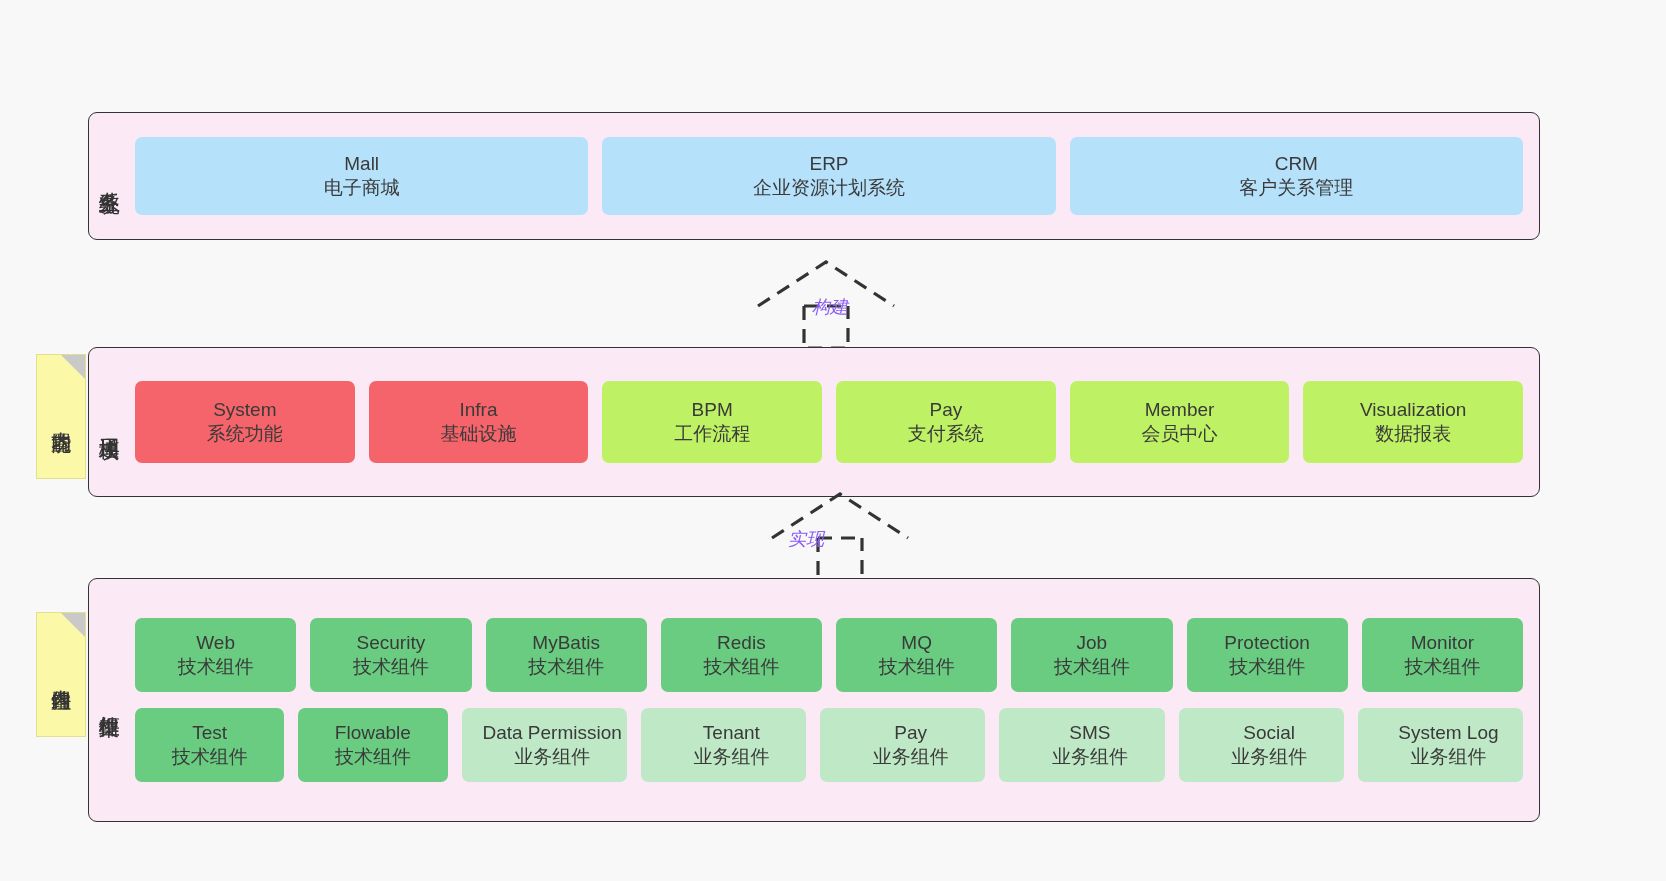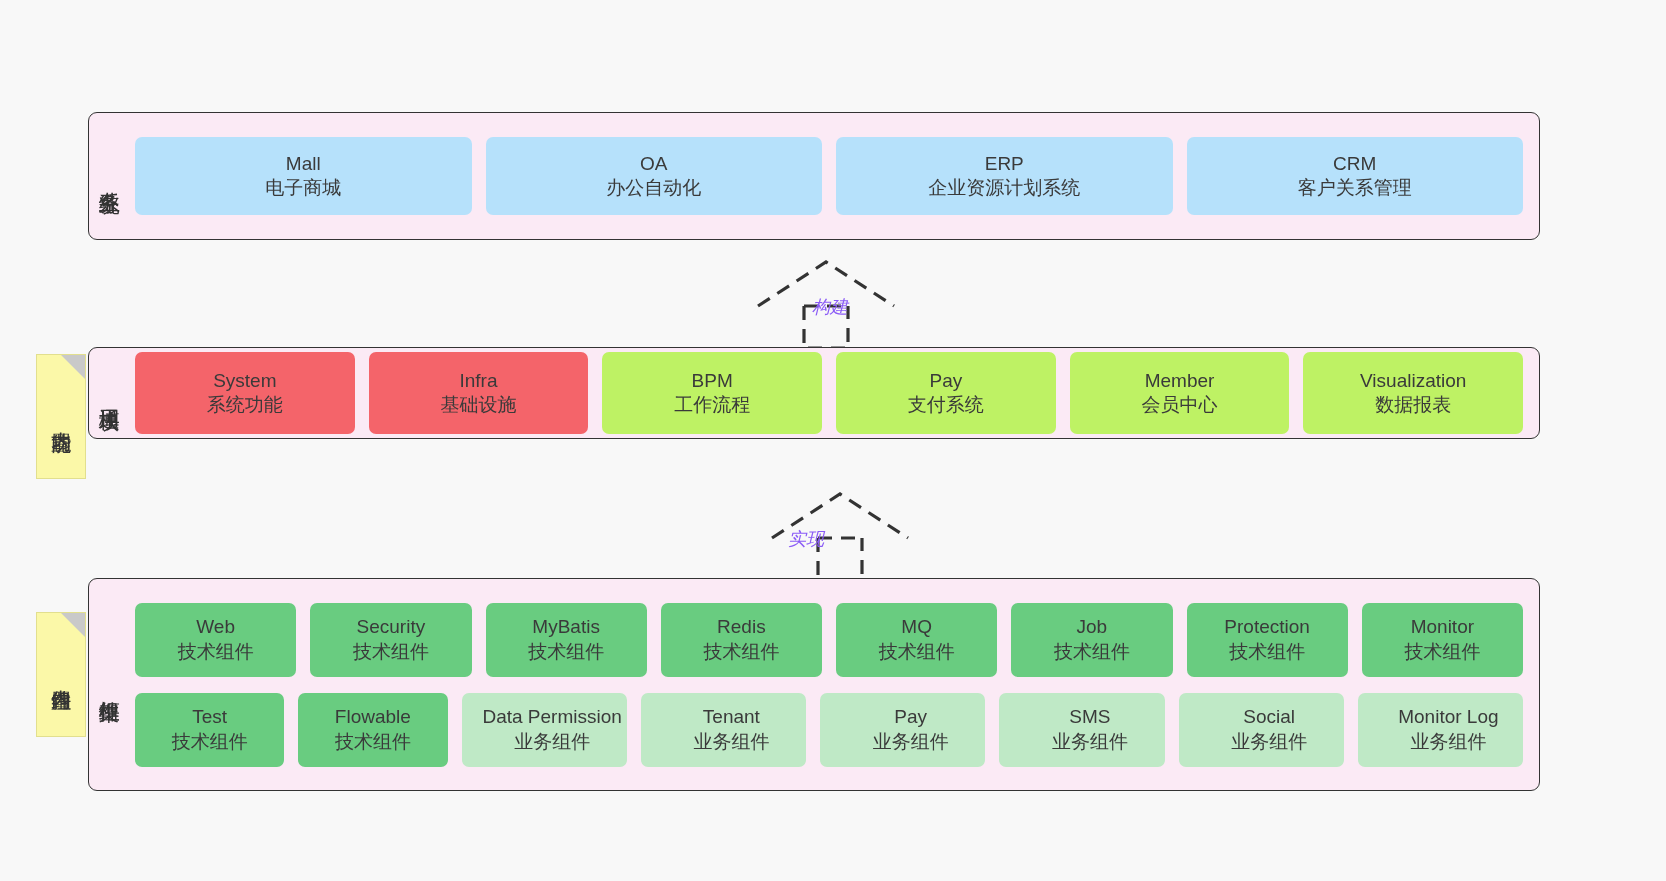--- a/index.html
+++ b/index.html
@@ -149,24 +149,20 @@
 <div id="canvas">
 
   <div class="layer" id="layer-business" style="left:88px; top:112px; width:1452px; height:128px;">
     <div class="layer-title">业务系统</div>
     <div class="layer-body" id="biz-body">
         <div class="node h-biz c-blue">
           <span class="t1">Mall</span>
           <span class="t2">电子商城</span>
         </div>
         <div class="node h-biz c-blue">
-          <span class="t1">OA</span>
-          <span class="t2">办公自动化</span>
-        </div>
-        <div class="node h-biz c-blue">
           <span class="t1">ERP</span>
           <span class="t2">企业资源计划系统</span>
         </div>
         <div class="node h-biz c-blue">
           <span class="t1">CRM</span>
           <span class="t2">客户关系管理</span>
         </div>
       </div>
   </div>
 
@@ -177,21 +173,21 @@
       <path d="M48 48 L92 48" fill="none" stroke="#333333" stroke-width="3.2" stroke-dasharray="14,9" stroke-linecap="butt"></path>
     </svg>
   </div>
   <div class="arrow-label" style="left:812px; top:295px;">构建</div>
 
   <div class="note" style="left:36px; top:354px; width:50px; height:125px;">
     <span class="fold"></span>
     <span class="note-text">内置功能</span>
   </div>
 
-  <div class="layer" id="layer-modules" style="left:88px; top:347px; width:1452px; height:92px;">
+  <div class="layer" id="layer-modules" style="left:88px; top:347px; width:1452px; height:150px;">
     <div class="layer-title">通用模块</div>
     <div class="layer-body" id="mod-body">
         <div class="node h-mod c-red">
           <span class="t1">System</span>
           <span class="t2">系统功能</span>
         </div>
         <div class="node h-mod c-red">
           <span class="t1">Infra</span>
           <span class="t2">基础设施</span>
         </div>
@@ -221,21 +217,21 @@
       <path d="M48 48 L92 48" fill="none" stroke="#333333" stroke-width="3.2" stroke-dasharray="14,9" stroke-linecap="butt"></path>
     </svg>
   </div>
   <div class="arrow-label" style="left:788px; top:527px;">实现</div>
 
   <div class="note" style="left:36px; top:612px; width:50px; height:125px;">
     <span class="fold"></span>
     <span class="note-text">内置组件</span>
   </div>
 
-  <div class="layer" id="layer-framework" style="left:88px; top:578px; width:1452px; height:213px;">
+  <div class="layer" id="layer-framework" style="left:88px; top:578px; width:1452px; height:244px;">
     <div class="layer-title">框架组件</div>
     <div class="layer-body two-rows" id="fw-body">
         <div class="row">
           <div class="node h-comp c-green">
             <span class="t1">Web</span>
             <span class="t2">技术组件</span>
           </div>
           <div class="node h-comp c-green">
             <span class="t1">Security</span>
             <span class="t2">技术组件</span>
@@ -288,20 +284,20 @@
           </div>
           <div class="node h-comp c-green-light">
             <span class="t1">SMS</span>
             <span class="t2">业务组件</span>
           </div>
           <div class="node h-comp c-green-light">
             <span class="t1">Social</span>
             <span class="t2">业务组件</span>
           </div>
           <div class="node h-comp c-green-light">
-            <span class="t1">Monitor Log</span>
+            <span class="t1">System Log</span>
             <span class="t2">业务组件</span>
           </div>
         </div>
       </div>
   </div>
 
 </div>
 
 </body></html>

